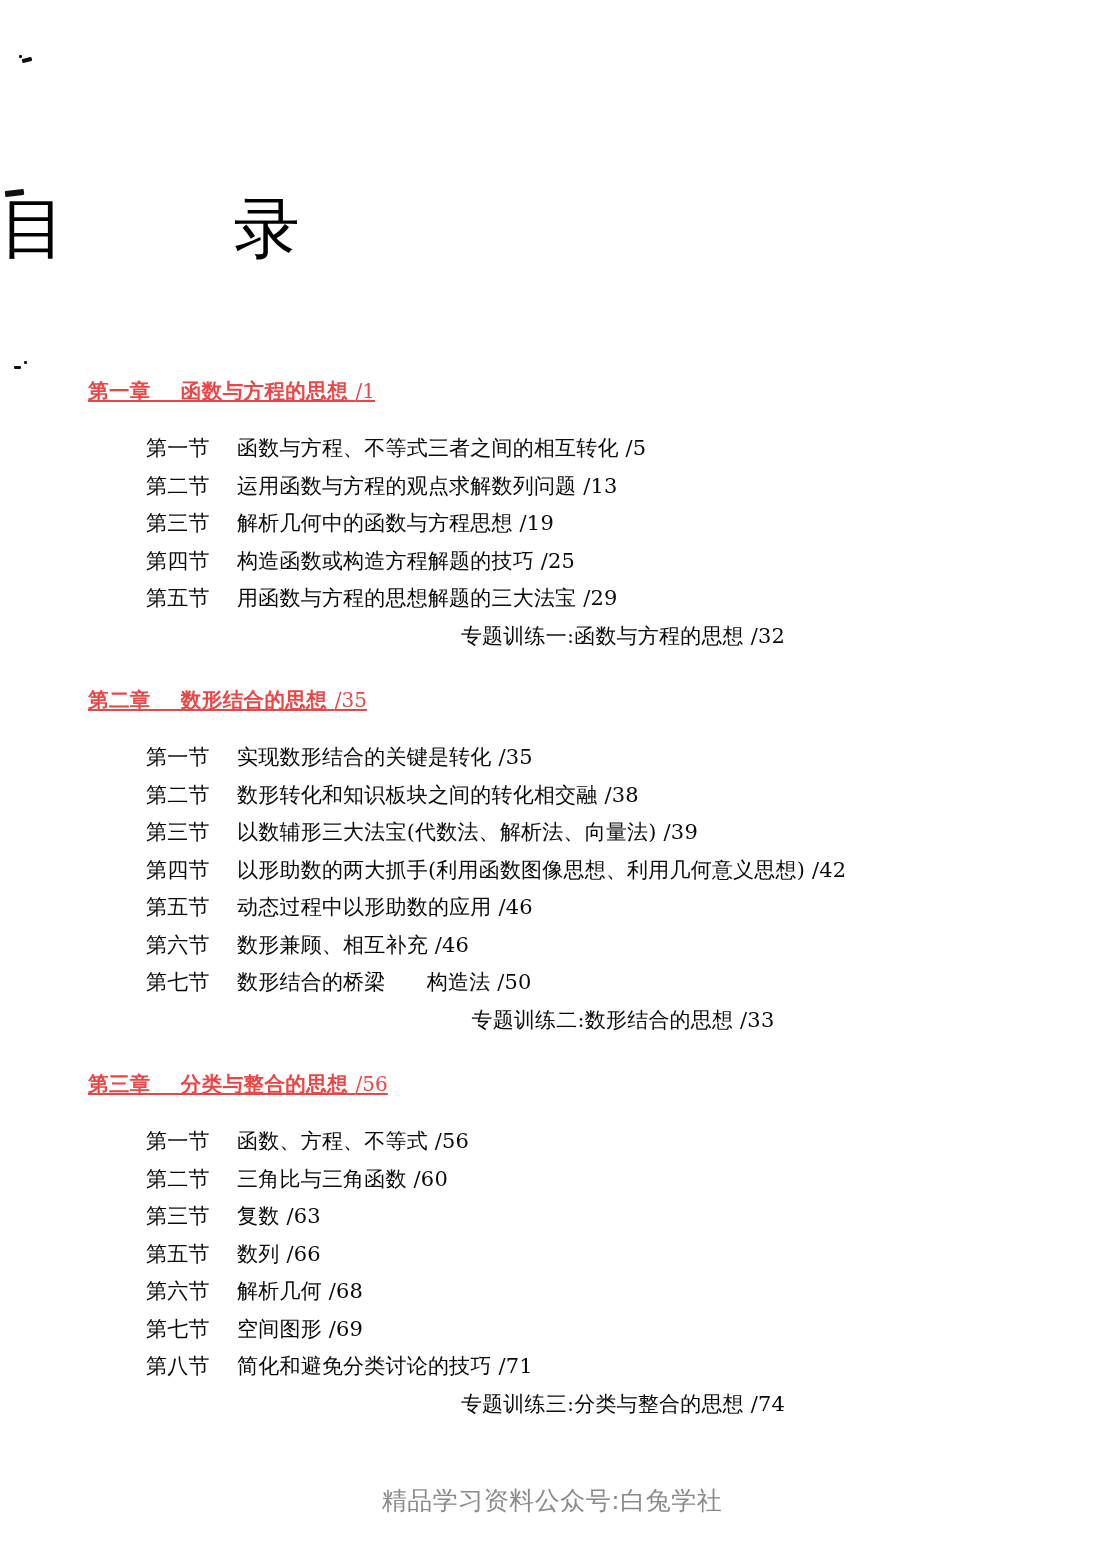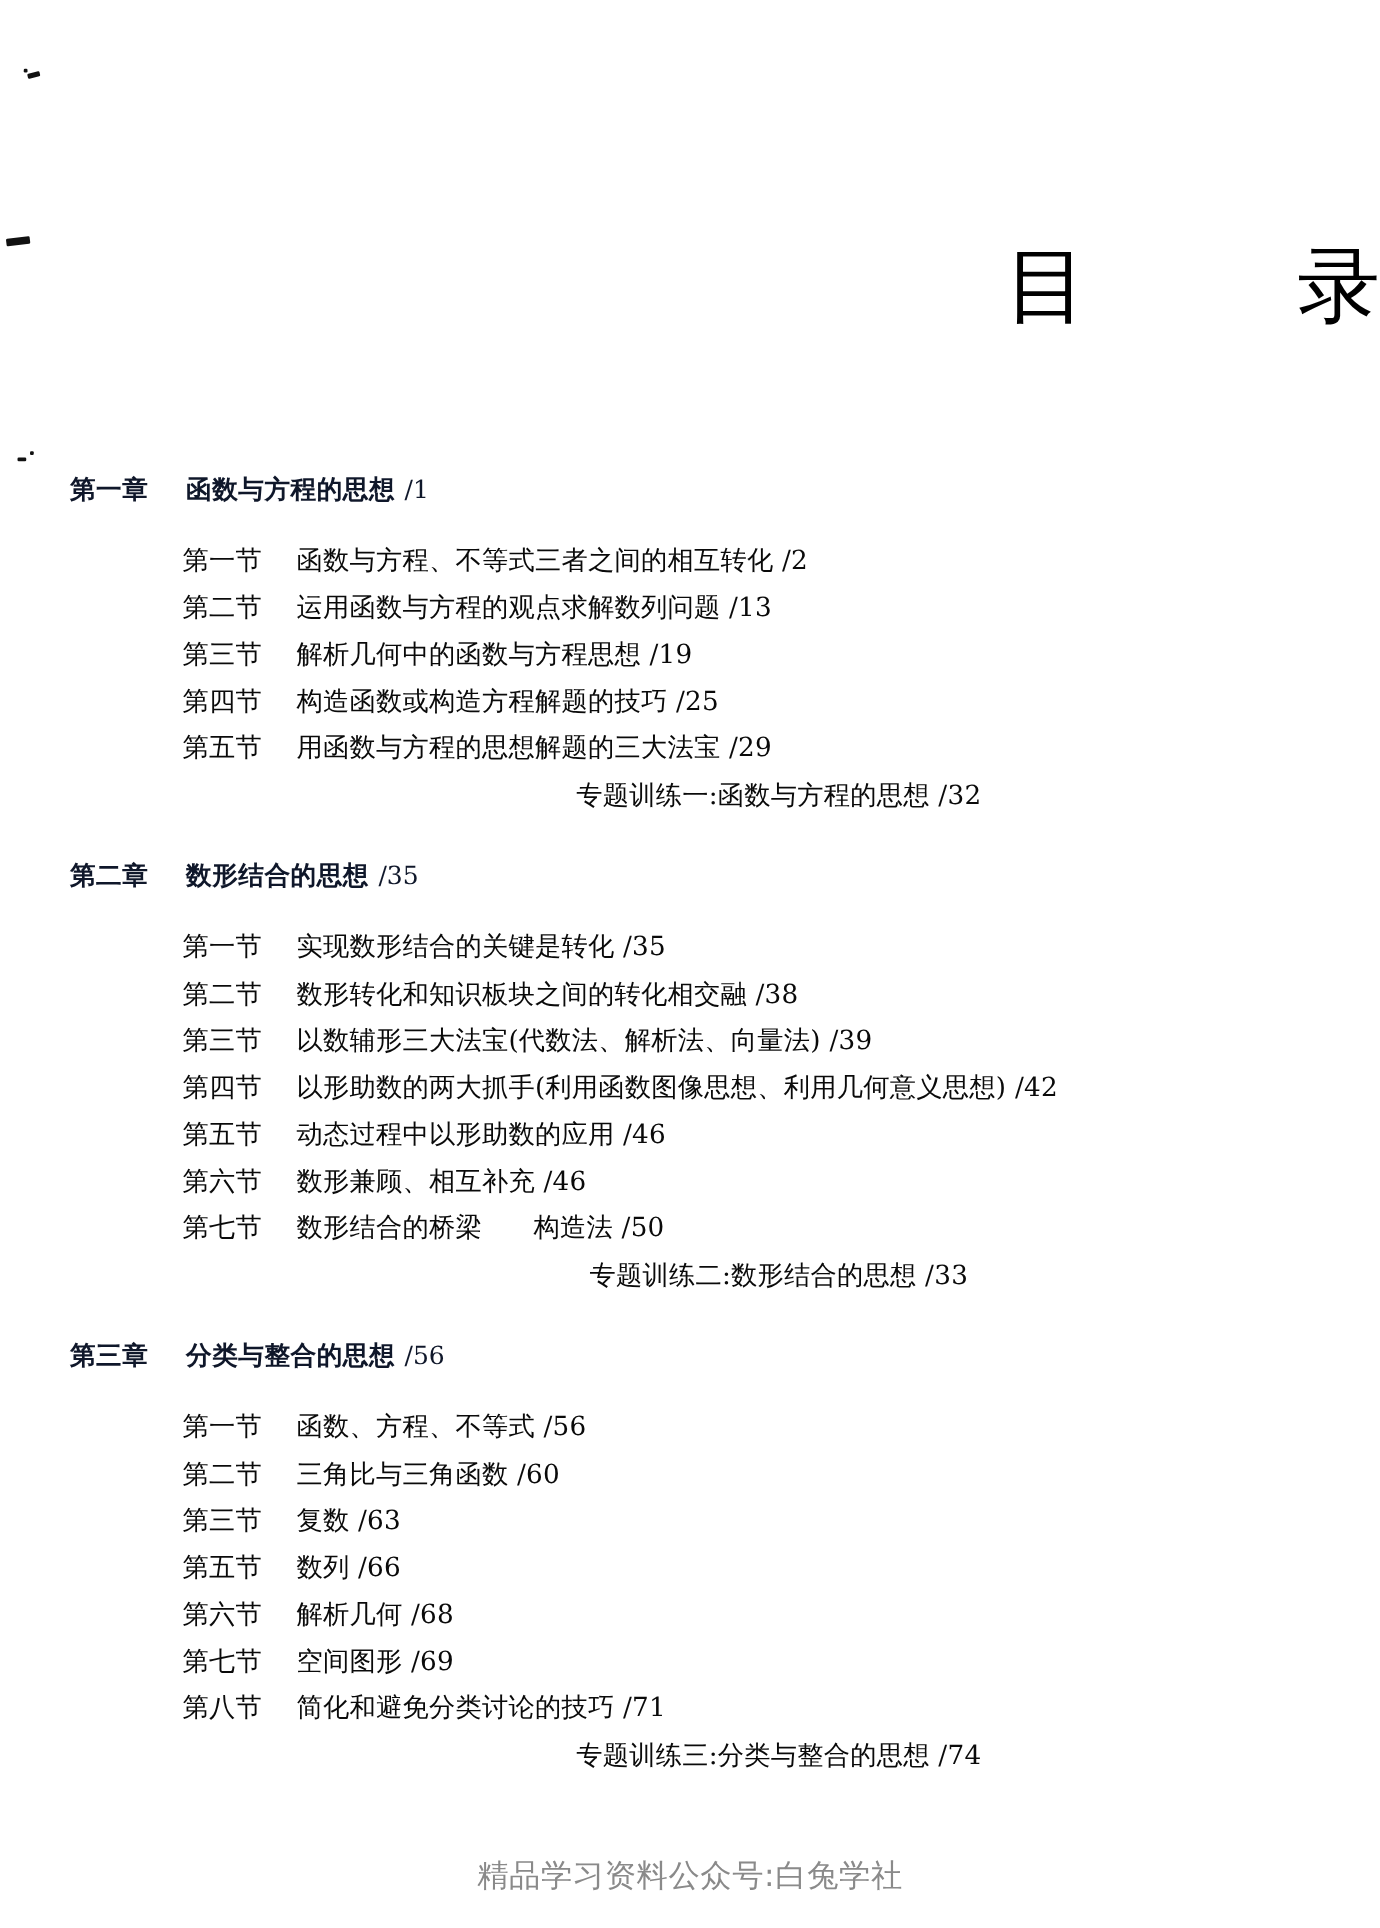--- a/index.html
+++ b/index.html
@@ -29,21 +29,21 @@
   .speckle-b { left: 5px;   top: 190px; width: 19px; height: 6px;  transform: rotate(-7deg); }
   .speckle-c { left: 14px;  top: 366px; width: 7px;  height: 3px; }
   .speckle-c2{ left: 24px;  top: 361px; width: 3px;  height: 3px; }
 
   
   .toc-title {
     position: absolute;
     left: 0;
     top: 193px;
     width: 1104px;
-    text-align: right;
+    text-align: left;
     font-family: "DejaVu Serif", "Liberation Serif", serif;
     font-size: 66px;
     line-height: 72px;
     letter-spacing: 0px;
     color: #000000;
     white-space: pre;
     font-weight: 400;
   }
 
   
@@ -54,24 +54,25 @@
     width: 1104px;
   }
 
   .chapter-block { margin-bottom: 0; }
 
   .chapter-head {
     font-family: "DejaVu Sans", "Liberation Sans", sans-serif;
     font-weight: 700;
     font-size: 20.5px;
     line-height: 38px;
-    color: #0f172a;
-    padding-left: 56px;
+    color: #ef4444;
+    padding-left: 88px;
     white-space: pre;
     letter-spacing: 0.4px;
+    text-decoration: underline;
   }
   .chapter-head .pg {
     font-family: "DejaVu Serif", "Liberation Serif", serif;
     font-weight: 400;
     font-size: 20px;
     letter-spacing: 0;
   }
 
   .chapter-gap { height: 20px; }
 
@@ -114,21 +115,21 @@
   <div class="speckle speckle-b"></div>
   <div class="speckle speckle-c"></div>
   <div class="speckle speckle-c2"></div>
 
   <div class="toc-title">目        录</div>
 
   <div class="contents">
       <div class="chapter-block">
         <div class="chapter-head"><span>第一章    函数与方程的思想</span> <span class="pg">/1</span></div>
         <div class="chapter-gap"></div>
-        <div class="section-line">第一节    函数与方程、不等式三者之间的相互转化 /2</div>
+        <div class="section-line">第一节    函数与方程、不等式三者之间的相互转化 /5</div>
         <div class="section-line">第二节    运用函数与方程的观点求解数列问题 /13</div>
         <div class="section-line">第三节    解析几何中的函数与方程思想 /19</div>
         <div class="section-line">第四节    构造函数或构造方程解题的技巧 /25</div>
         <div class="section-line">第五节    用函数与方程的思想解题的三大法宝 /29</div>
         <div class="section-line special">专题训练一:函数与方程的思想 /32</div>
       </div>
       <div class="block-gap"></div>
       <div class="chapter-block">
         <div class="chapter-head"><span>第二章    数形结合的思想</span> <span class="pg">/35</span></div>
         <div class="chapter-gap"></div>

